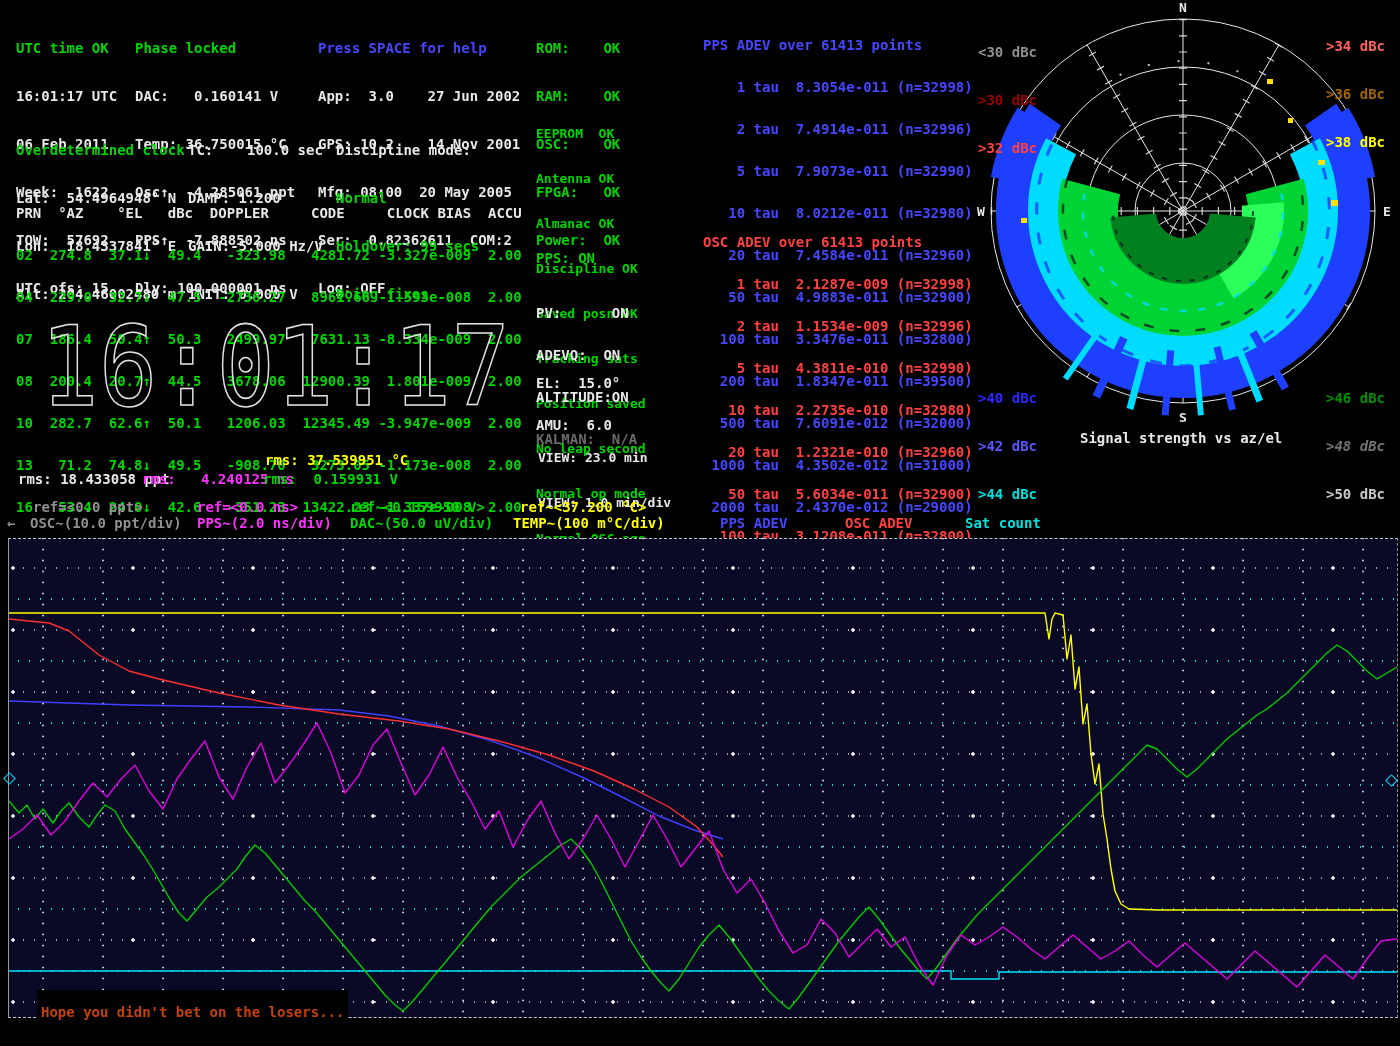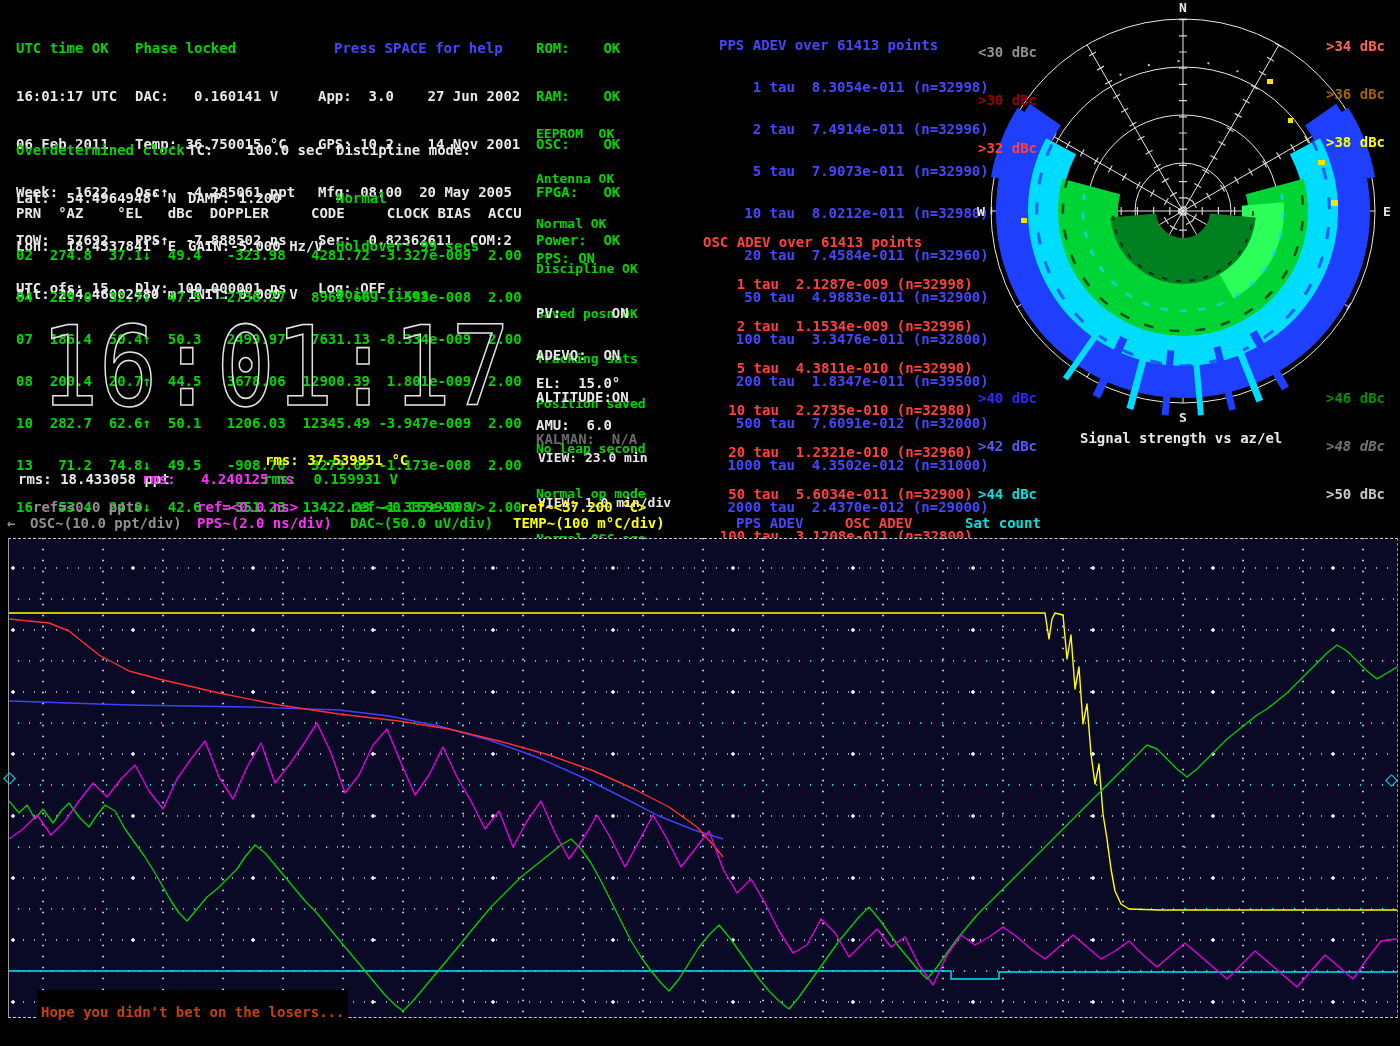--- a/index.html
+++ b/index.html
@@ -1,21 +1,21 @@
 <!DOCTYPE html>
 <html><head>
 <meta charset="utf-8">
 <style>
   html,body{margin:0;padding:0;background:#000;}
   #screen{position:relative;width:1400px;height:1046px;background:#000;overflow:hidden;
           font-family:"DejaVu Sans Mono",monospace;}
   .blk{position:absolute;white-space:pre;font:bold 14px "DejaVu Sans Mono",monospace;line-height:16px;}
   .lh14{font-size:14px;line-height:14px;}
   .lh15{font-size:13px;line-height:15px;}
-  .g{color:#00d600;} .w{color:#e8e8e8;} .b{color:#4646ff;margin-left:16px;} .r{color:#ff4040;}
+  .g{color:#00d600;} .w{color:#e8e8e8;} .b{color:#4646ff;} .r{color:#ff4040;}
   .m{color:#ff30ff;} .c{color:#00e0e0;} .y{color:#ffff00;} .gy{color:#909090;} .dim{color:#6a6a6a;}
   .dr{color:#9c0000;} .sal{color:#ff6060;} .br{color:#a06400;} .bl2{color:#2828ff;}
   .bl3{color:#5858ff;} .dg{color:#009000;} .bg2{color:#737373;font-style:italic;} .wt2{color:#c8c8c8;}
   
   #plot{position:absolute;left:8px;top:538px;width:1388px;height:478px;background-color:#0a0a26;
     border-left:1px solid #9a9a9a;border-top:1px dashed #c8c8c8;border-bottom:1px dashed #c8c8c8;border-right:1px dashed #8a8aa0;
     background-image:
       radial-gradient(circle,rgba(0,230,230,0.95) 0.8px,transparent 1.1px),
       radial-gradient(circle,rgba(215,215,235,0.75) 0.8px,transparent 1.1px),
       radial-gradient(circle,rgba(225,225,245,0.85) 0.9px,transparent 1.2px),
@@ -98,21 +98,21 @@
     <div class="g">08  200.4  20.7↑  44.5   3678.06  12900.39  1.801e-009  2.00</div>
     <div class="g">10  282.7  62.6↑  50.1   1206.03  12345.49 -3.947e-009  2.00</div>
     <div class="g">13   71.2  74.8↓  49.5   -908.70   3273.05 -1.173e-008  2.00</div>
     <div class="g">16   53.4  24.0↓  42.6   -351.23  13422.23 -1.337e-008  2.00</div>
     <div class="g">23   81.7  39.1↓  48.4  -2608.51  14722.70 -1.087e-008  2.80</div>
   </div>
 
   <div class="blk lh15 g" style="left:536px;top:96px">
     <div>EEPROM  OK</div>
     <div>Antenna OK</div>
-    <div>Normal OK</div>
+    <div>Almanac OK</div>
     <div>Discipline OK</div>
     <div>Saved posn OK</div>
     <div>Tracking sats</div>
     <div>Position saved</div>
     <div>No leap second</div>
     <div>Normal op mode</div>
     <div>Normal OSC age</div>
   </div>
 
   <div class="blk g" style="left:536px;top:250px">PPS: ON</div>

